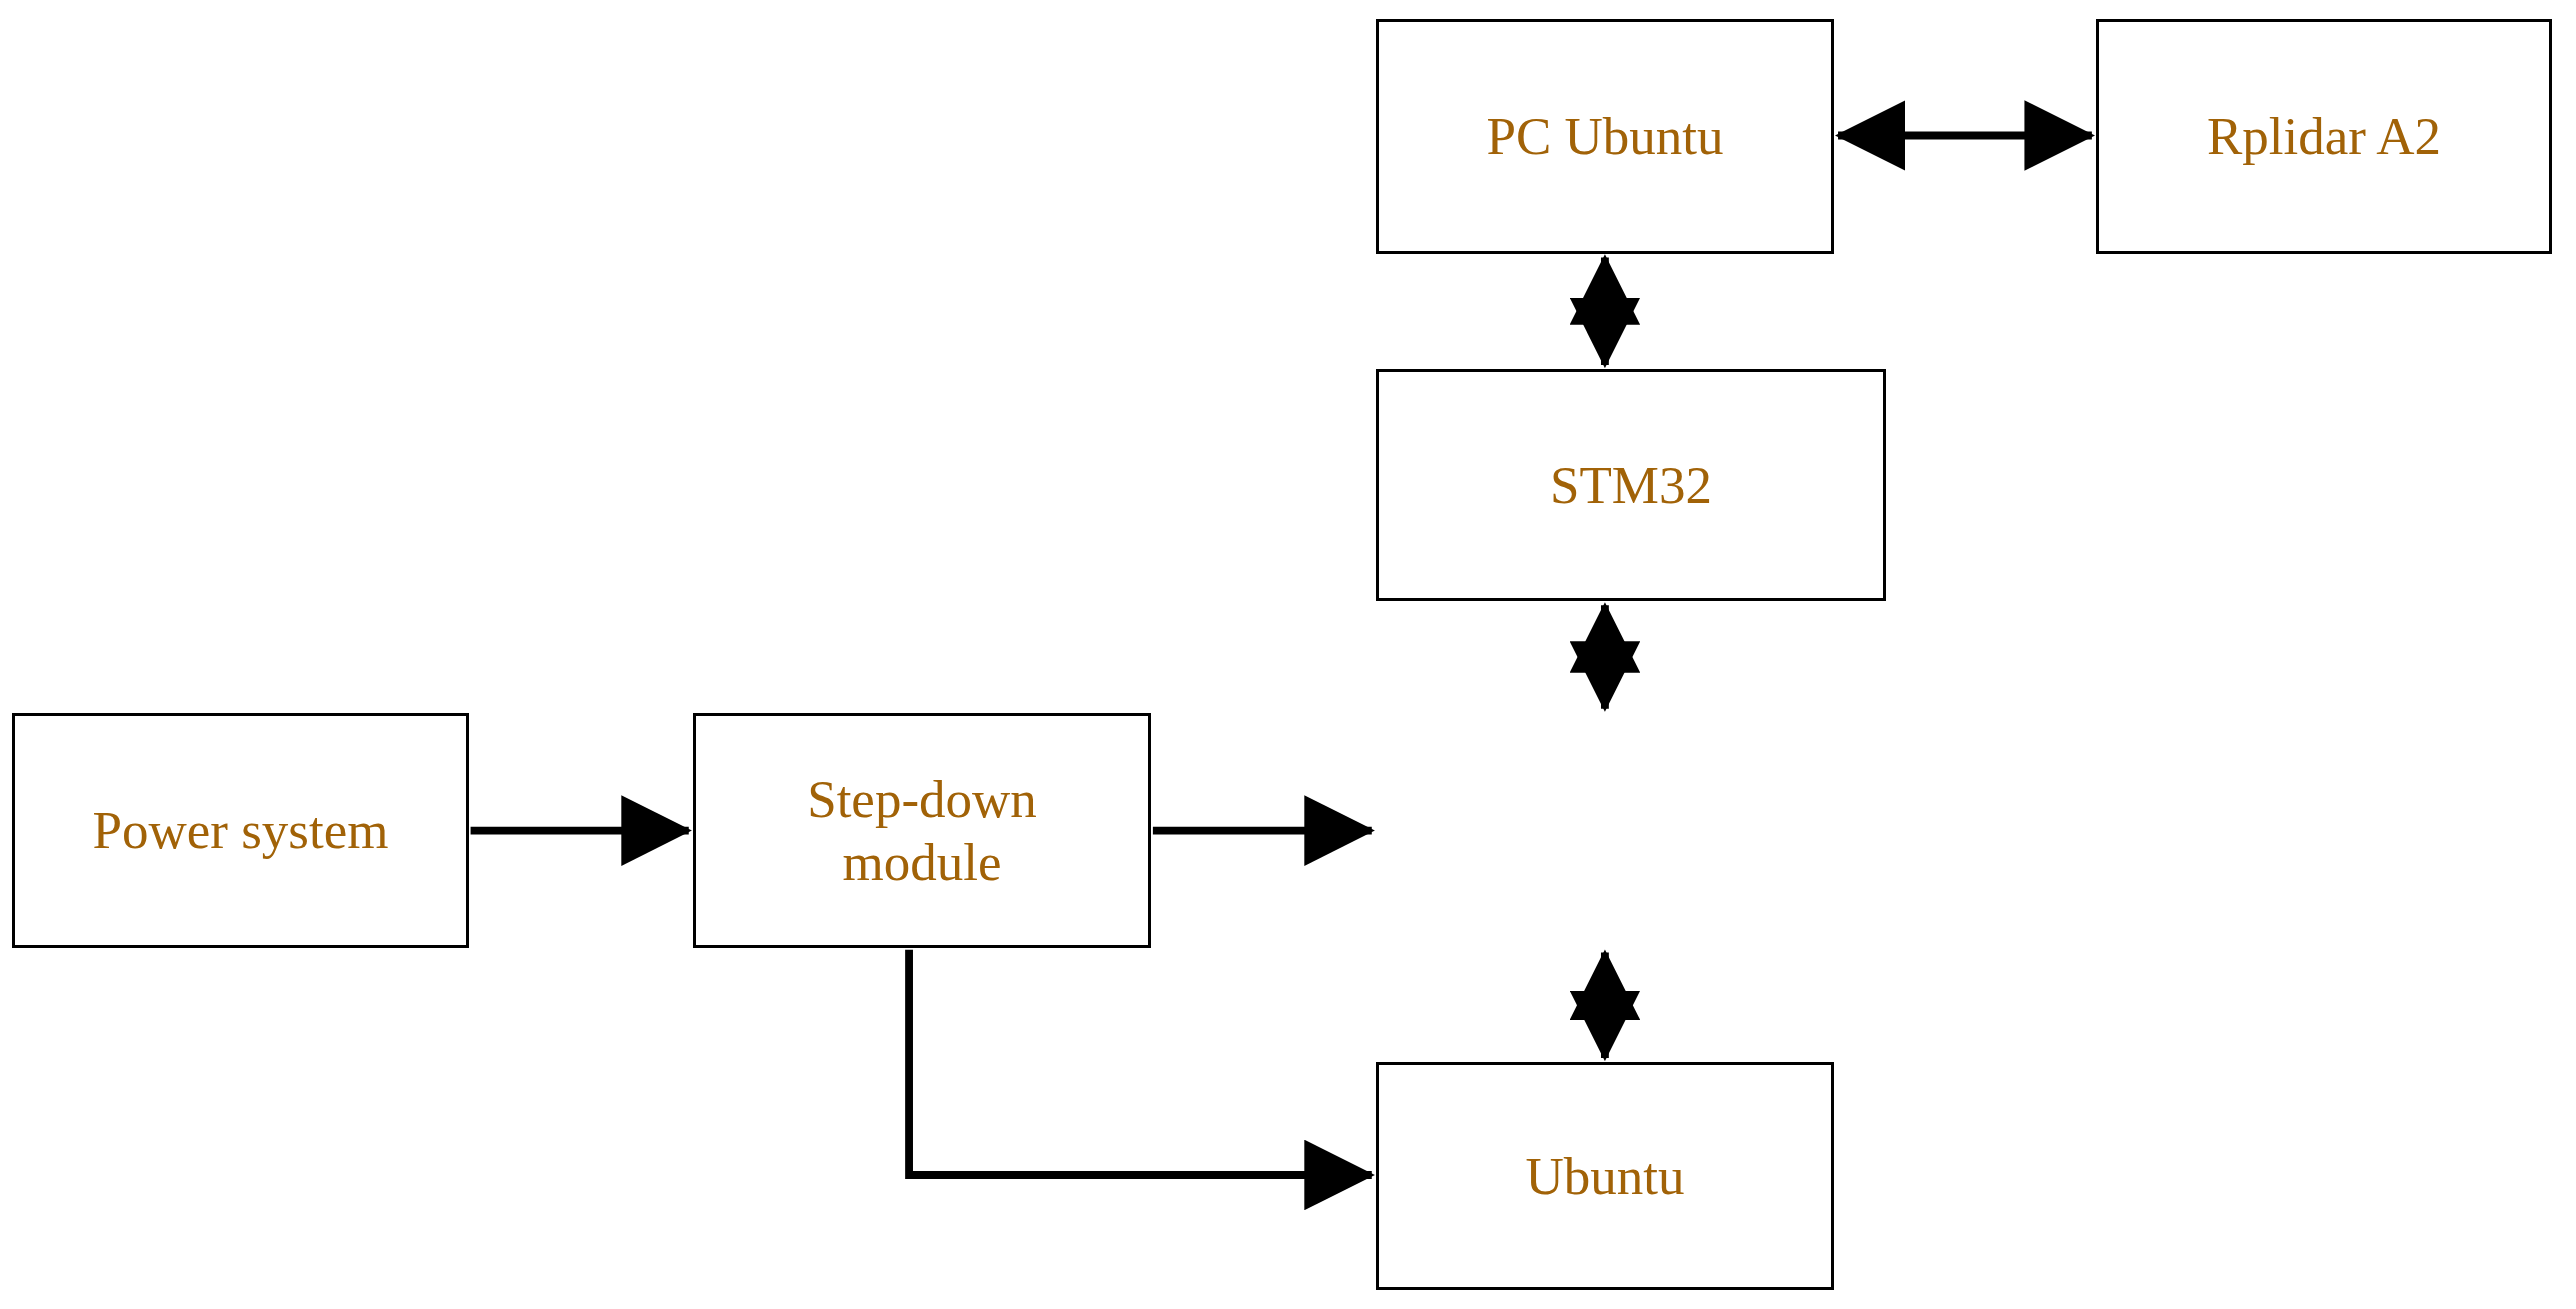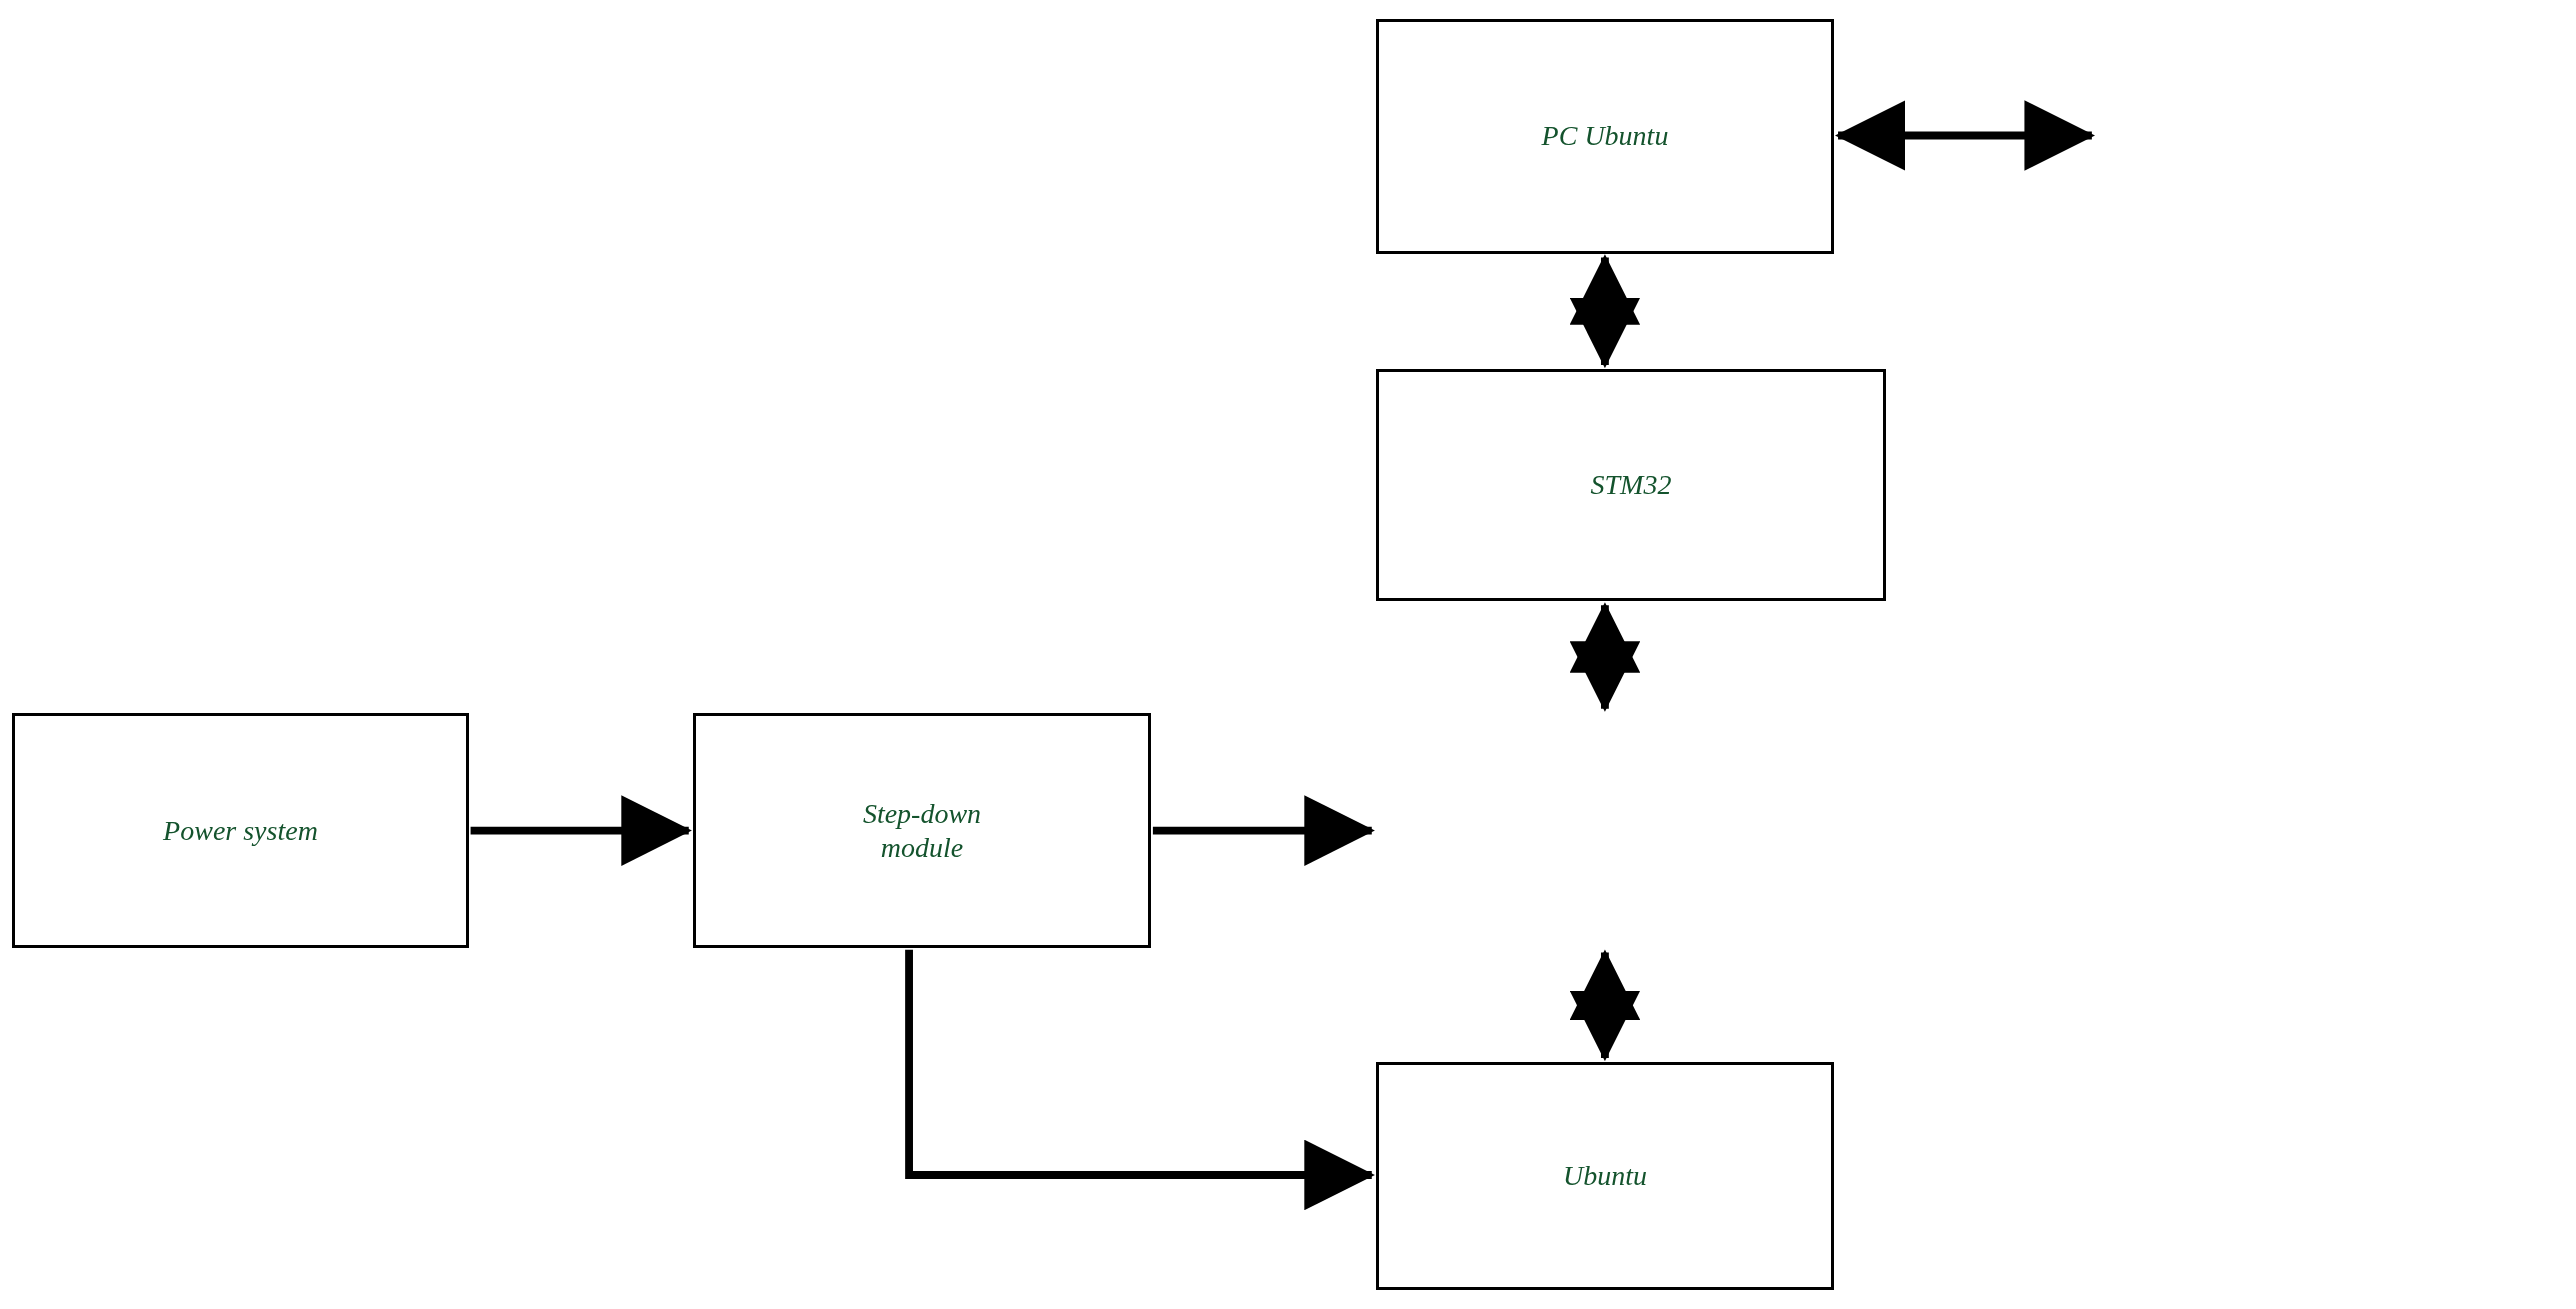--- a/index.html
+++ b/index.html
@@ -20,26 +20,25 @@
     box-sizing: border-box;
     background: #ffffff;
     border: 3.6px solid #000000;
     display: flex;
     align-items: center;
     justify-content: center;
     text-align: center;
   }
   .node-label {
     font-family: "Liberation Serif", "DejaVu Serif", serif;
-    font-size: 28px;
+    font-size: 53px;
     line-height: 1.18;
-    color: #14532d;
+    color: #a16207;
     white-space: pre-line;
     padding: 0 7.1px;
-    font-style: italic;
   }
   .edge-layer {
     position: absolute;
     left: 0;
     top: 0;
     width: 2576px;
     height: 1309px;
     pointer-events: none;
   }
 </style>
@@ -70,20 +69,23 @@
 
     <line x1="1617" y1="1165" x2="1924" y2="1165" stroke="#000000" stroke-width="11" marker-end="url(#arrow-end)"></line>
 
     <polyline points="1275,1332 1275,1648 1924,1648" fill="none" stroke="#000000" stroke-width="11" marker-end="url(#arrow-end)"></polyline>
   </svg>
 
   <div class="node" style="left:1376px; top:18.5px; width:458px; height:235px;">
     <span class="node-label">PC Ubuntu</span>
   </div>
 
+  <div class="node" style="left:2096px; top:18.5px; width:456px; height:235px;">
+    <span class="node-label">Rplidar A2</span>
+  </div>
 
   <div class="node" style="left:1376px; top:369px; width:510px; height:232px;">
     <span class="node-label">STM32</span>
   </div>
 
   <div class="node" style="left:693px; top:713px; width:458px; height:235px;">
     <span class="node-label">Step-down
 module</span>
   </div>
 

